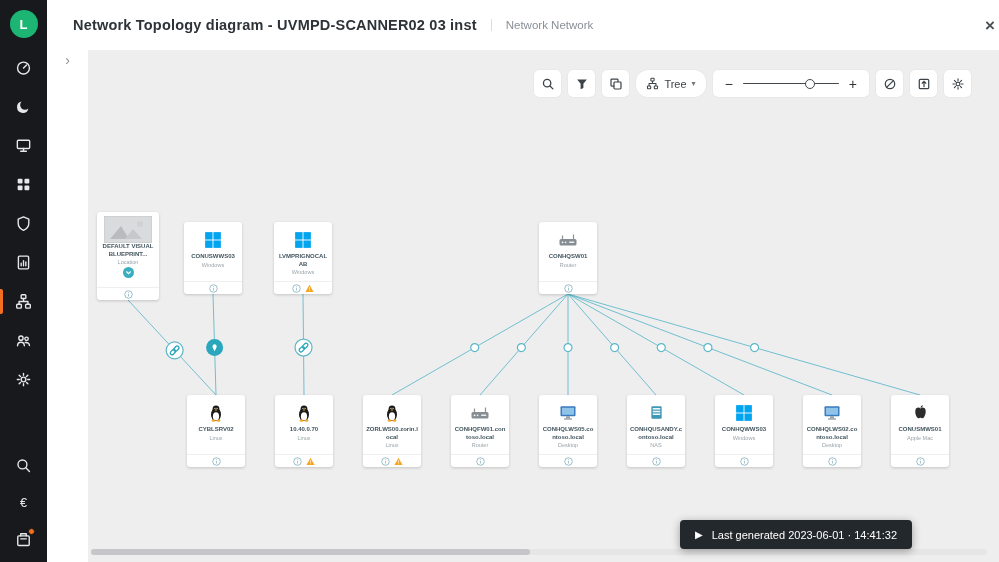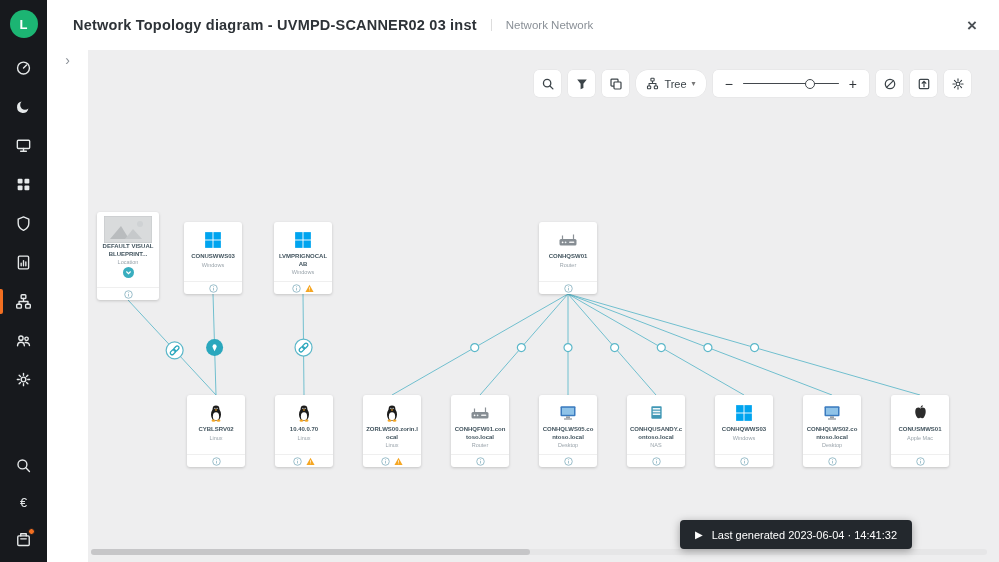--- a/index.html
+++ b/index.html
@@ -11,21 +11,21 @@
   .avatar { width:28px; height:28px; border-radius:50%; background:#1cb573; color:#fff; font-weight:bold; font-size:13px; display:flex; align-items:center; justify-content:center; margin-bottom:10px; cursor:pointer; }
   .side-item { width:100%; height:39px; display:flex; align-items:center; justify-content:center; position:relative; cursor:pointer; }
   .side-item.active::before { content:""; position:absolute; left:0; top:7px; bottom:7px; width:3px; background:#f26f21; border-radius:0 2px 2px 0; }
   .side-item svg { width:17px; height:17px; }
   .side-bottom { margin-top:auto; padding-bottom:14px; display:flex; flex-direction:column; gap:20px; align-items:center; width:100%; }
   .side-bottom .side-item { height:auto; }
   .notif-dot { position:absolute; top:-3px; right:12px; width:7px; height:7px; border-radius:50%; background:#f26f21; border:1.5px solid #17191d; }
 
   
   .main { flex:1; display:flex; flex-direction:column; min-width:0; }
-  .header { height:50px; background:#fff; display:flex; align-items:center; padding:0 22px 0 26px; flex-shrink:0; }
+  .header { height:50px; background:#fff; display:flex; align-items:center; padding:0 4px 0 26px; flex-shrink:0; }
   .title { font-size:14.5px; font-weight:bold; color:#2e3338; letter-spacing:.2px; }
   .breadcrumb { margin-left:14px; padding-left:14px; border-left:1px solid #ddd; font-size:11.5px; color:#8a9097; }
   .close-btn { margin-left:auto; font-size:17px; color:#4a4f54; cursor:pointer; background:none; border:none; line-height:1; font-weight:bold; }
 
   .content { flex:1; display:flex; min-height:0; }
   .gutter { width:41px; background:#fff; display:flex; justify-content:center; align-items:flex-start; padding-top:0; }
   .expand-btn { width:20px; height:20px; border:none; background:none; color:#8a9097; font-size:14px; cursor:pointer; line-height:1; }
 
   
   .canvas { flex:1; position:relative; background:#eeeeef; overflow:hidden; }
@@ -551,21 +551,21 @@
                   <circle cx="5" cy="5" r="4.2" fill="none" stroke="#8fb7c4"></circle>
                   <rect x="4.55" y="4.2" width="0.9" height="3" fill="#8fb7c4"></rect>
                   <circle cx="5" cy="2.8" r="0.55" fill="#8fb7c4"></circle>
                 </svg>
               </div>
             </div>
           </div>
 
         <div class="status-badge">
           <button class="play-btn">▶</button>
-          <span>Last generated 2023-06-04 · 14:41:32</span>
+          <span>Last generated 2023-06-01 · 14:41:32</span>
         </div>
 
         <div class="hscroll">
           <div class="thumb"></div>
         </div>
 
       </div>
     </div>
   </div>
 </div>

